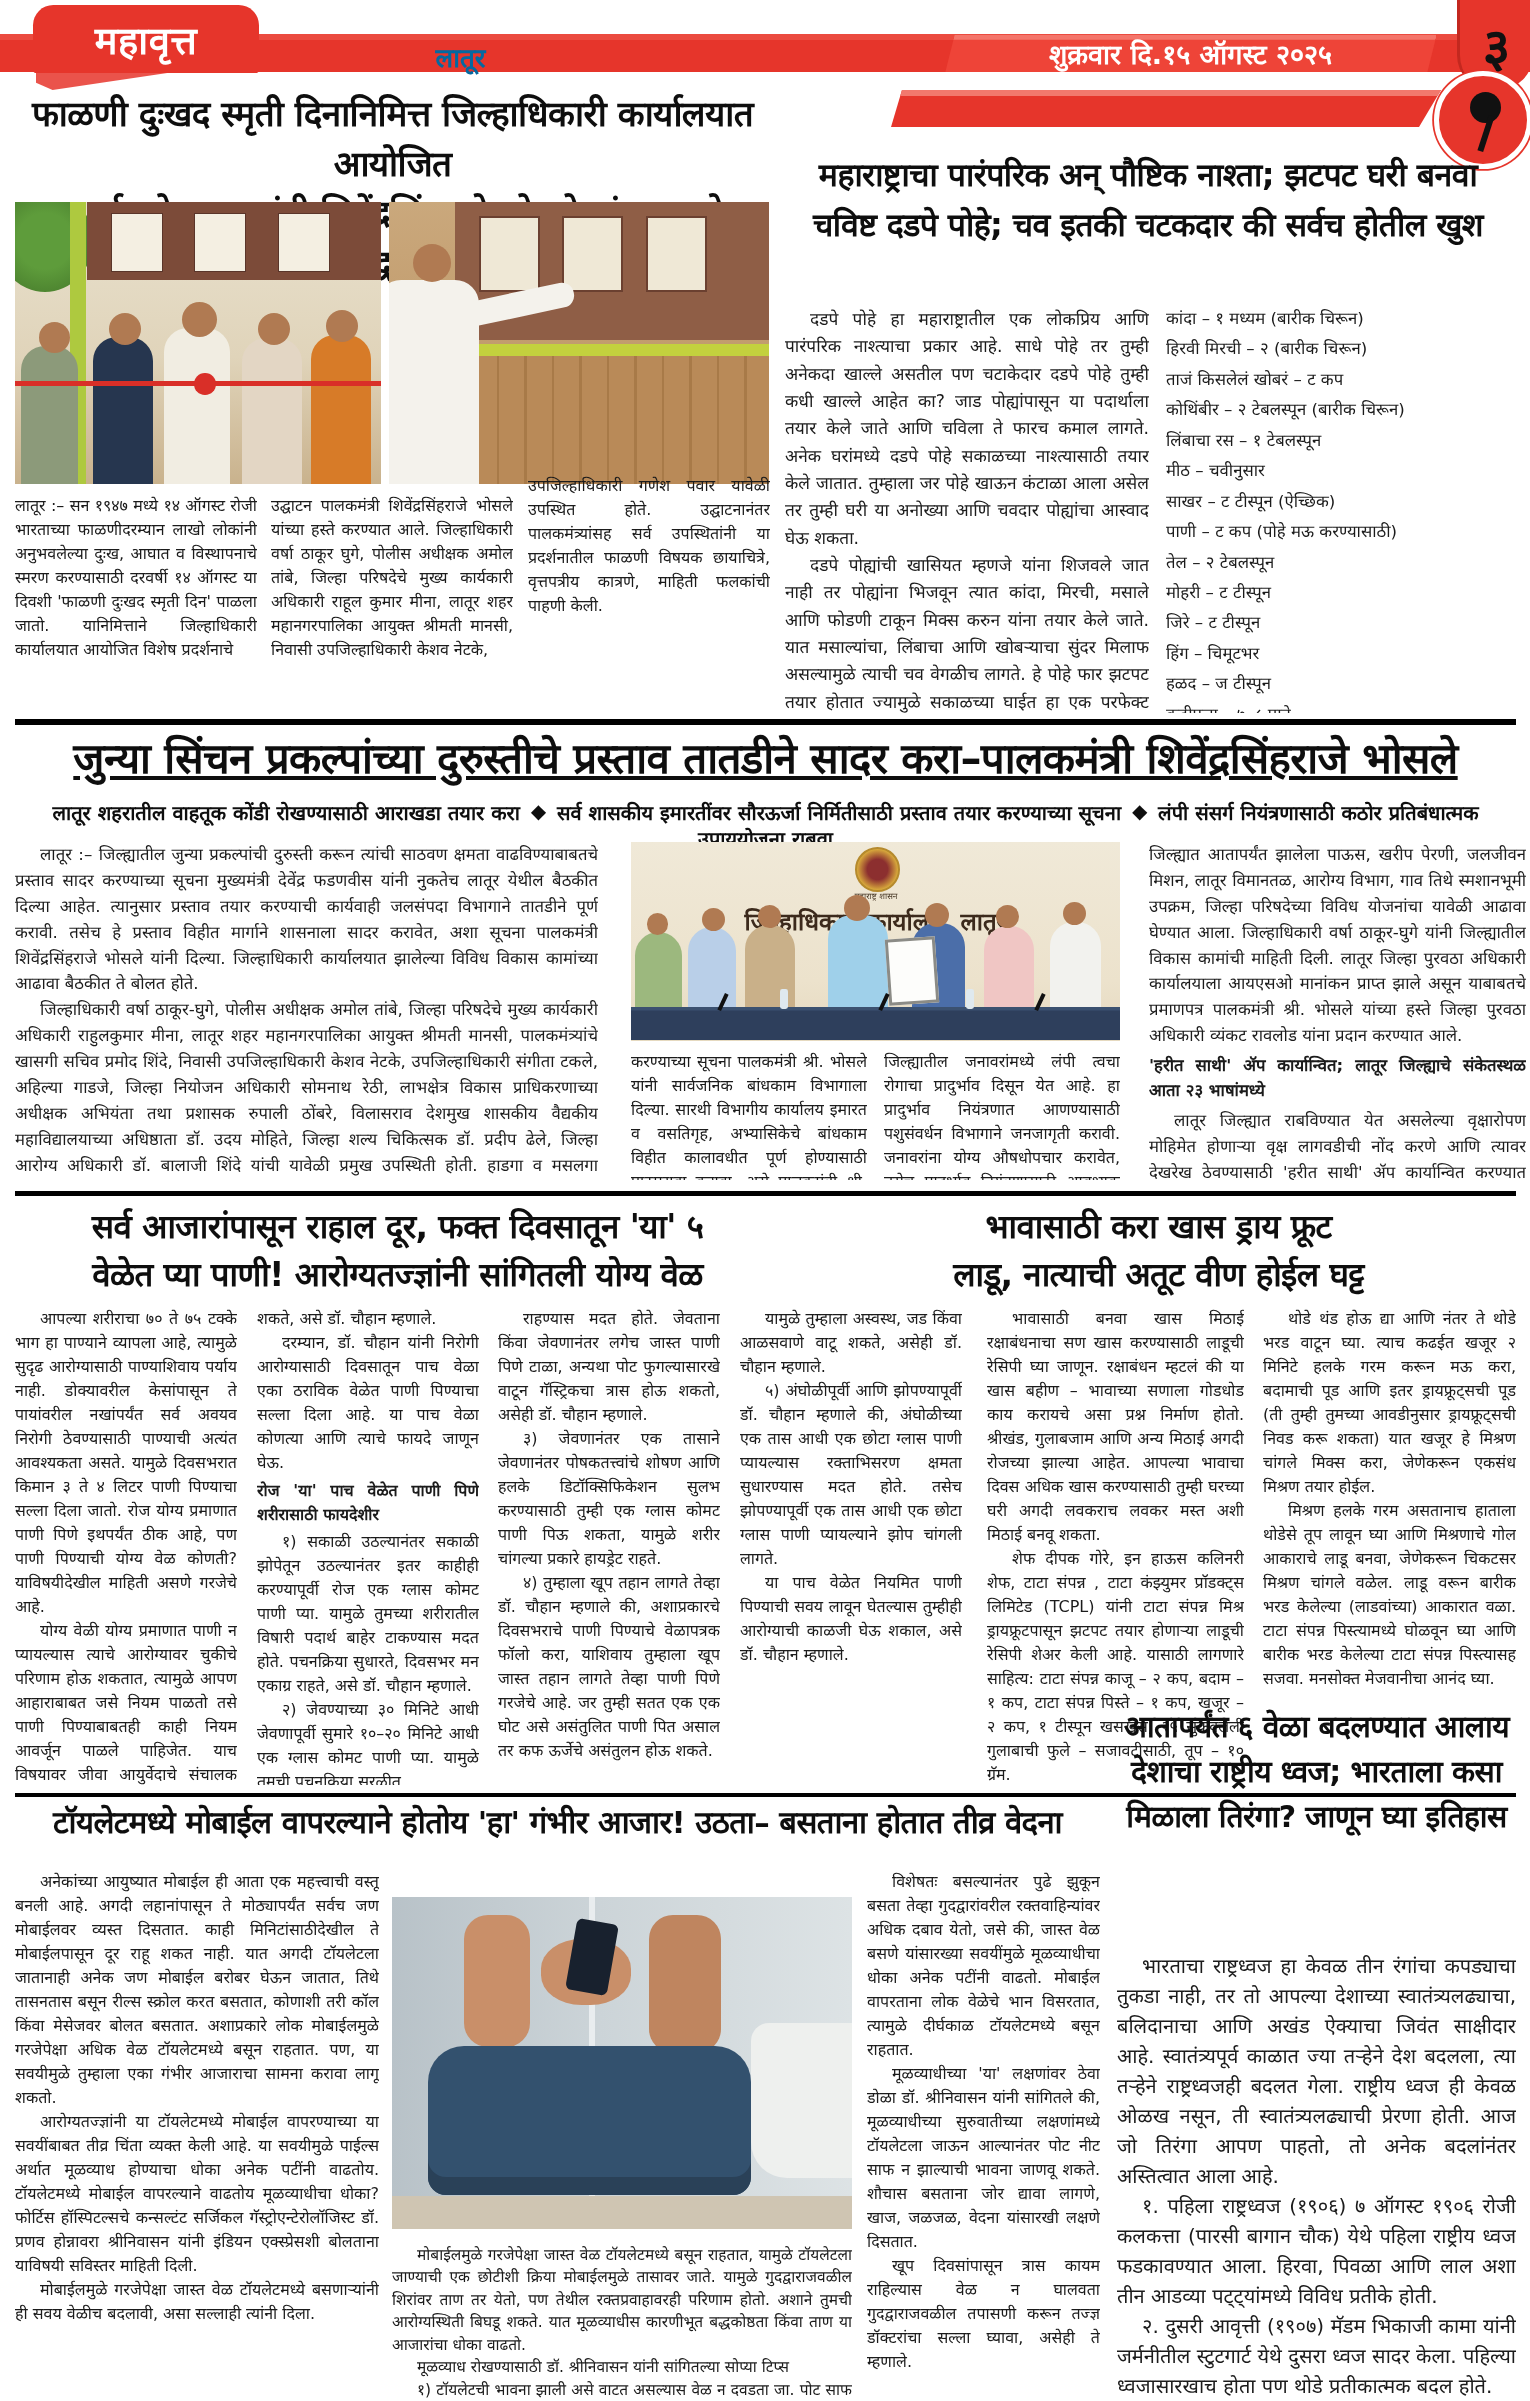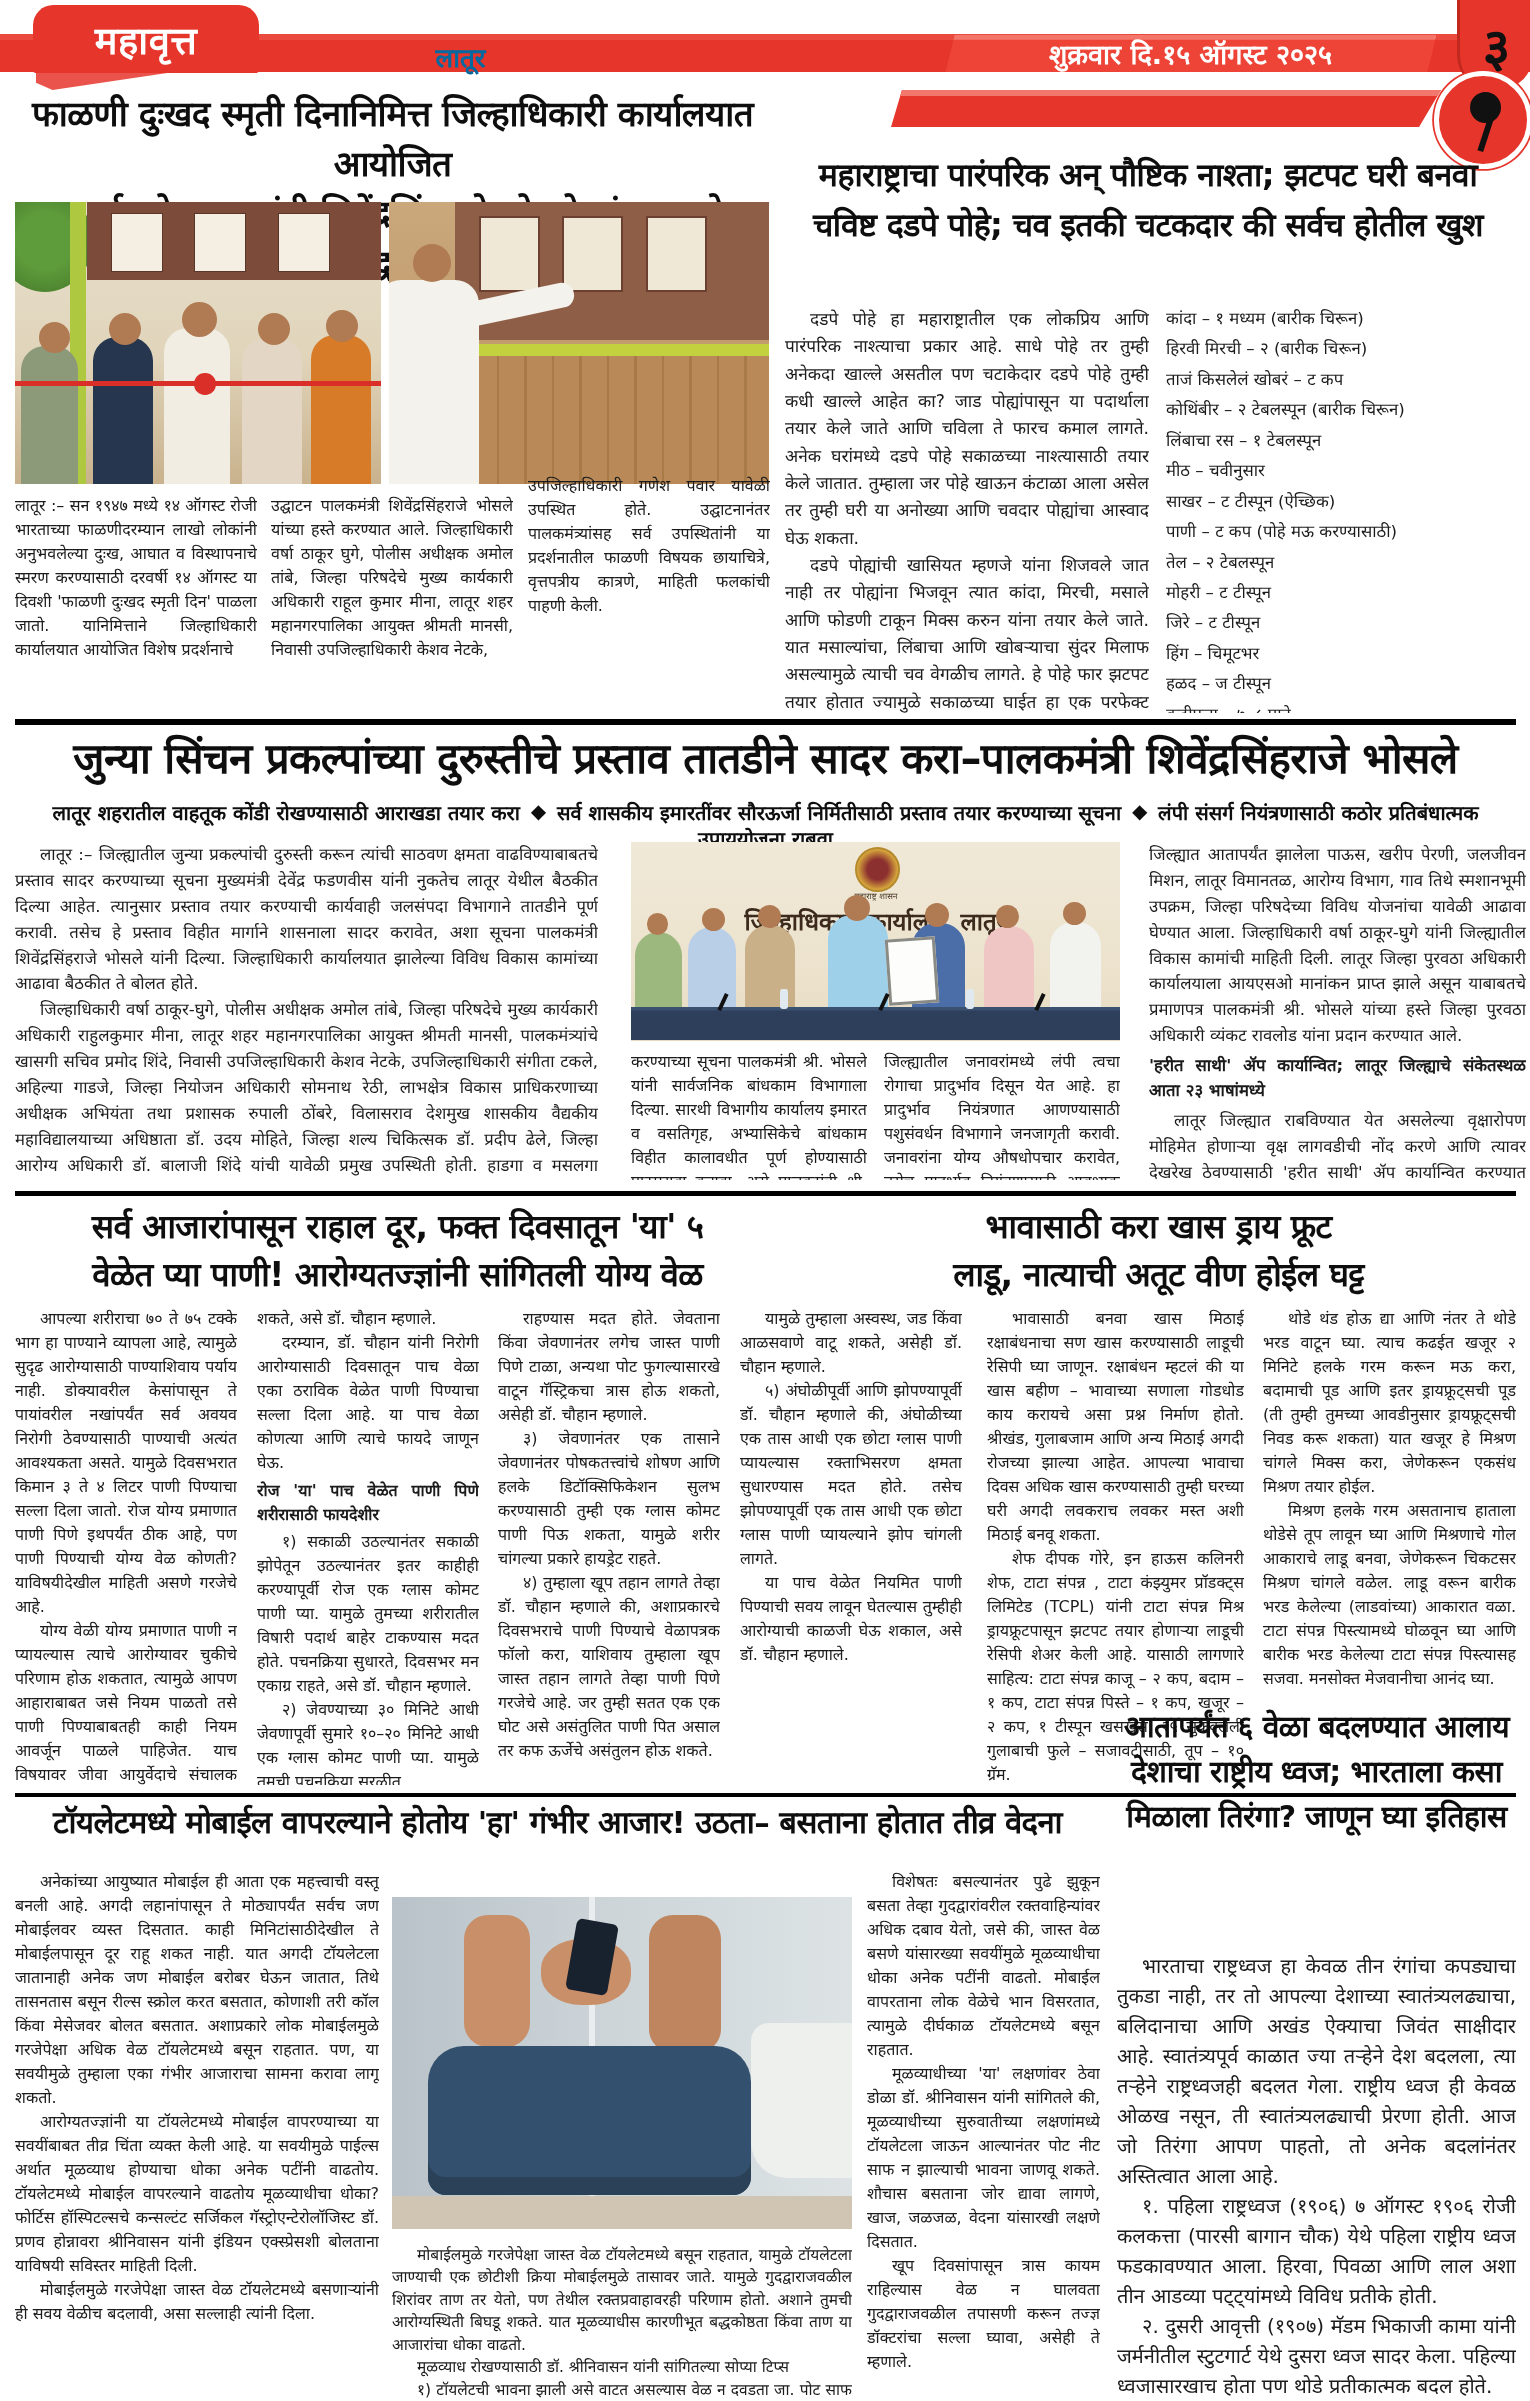--- a/index.html
+++ b/index.html
@@ -146,21 +146,21 @@
           <div class="ing">हळद – ज टीस्पून</div>
           <div class="ing">कढीपत्ता – ७–८ पाने</div>
         </div>
 
     </div>
   </section>
 
   <div class="abs rule" style="left:15px;top:719px;width:1501px;height:6px;"></div>
 
   <section>
-    <div class="abs headline" style="left:15px;top:734px;width:1501px;font-size:42px;line-height:1.2;">जुन्या सिंचन प्रकल्पांच्या दुरुस्तीचे प्रस्ताव तातडीने सादर करा–पालकमंत्री शिवेंद्रसिंहराजे भोसले</div>
+    <div class="abs headline" style="left:15px;top:734px;width:1501px;font-size:42px;line-height:1.2;text-decoration:underline;">जुन्या सिंचन प्रकल्पांच्या दुरुस्तीचे प्रस्ताव तातडीने सादर करा–पालकमंत्री शिवेंद्रसिंहराजे भोसले</div>
     <div class="abs headline" style="left:15px;top:800px;width:1501px;font-size:20px;line-height:1.3;letter-spacing:0;">
       <span>लातूर शहरातील वाहतूक कोंडी रोखण्यासाठी आराखडा तयार करा</span><span class="sub-diamond">◆</span><span>सर्व शासकीय इमारतींवर सौरऊर्जा निर्मितीसाठी प्रस्ताव तयार करण्याच्या सूचना</span><span class="sub-diamond">◆</span><span>लंपी संसर्ग नियंत्रणासाठी कठोर प्रतिबंधात्मक उपाययोजना राबवा</span>
     </div>
 
     <div class="abs body-col" style="left:15px;top:842px;width:583px;height:338px;font-size:16.7px;line-height:1.55;">
       <div>
           <div class="p">लातूर :–  जिल्ह्यातील जुन्या प्रकल्पांची दुरुस्ती करून त्यांची साठवण क्षमता वाढविण्याबाबतचे प्रस्ताव सादर करण्याच्या सूचना मुख्यमंत्री देवेंद्र फडणवीस यांनी नुकतेच लातूर येथील बैठकीत दिल्या आहेत. त्यानुसार प्रस्ताव तयार करण्याची कार्यवाही जलसंपदा विभागाने तातडीने पूर्ण करावी. तसेच हे प्रस्ताव विहीत मार्गाने शासनाला सादर करावेत, अशा सूचना पालकमंत्री शिवेंद्रसिंहराजे भोसले यांनी दिल्या. जिल्हाधिकारी कार्यालयात झालेल्या विविध विकास कामांच्या आढावा बैठकीत ते बोलत होते.</div>
           <div class="p">जिल्हाधिकारी वर्षा ठाकूर-घुगे, पोलीस अधीक्षक अमोल तांबे, जिल्हा परिषदेचे मुख्य कार्यकारी अधिकारी राहुलकुमार मीना, लातूर शहर महानगरपालिका आयुक्त श्रीमती मानसी, पालकमंत्र्यांचे खासगी सचिव प्रमोद शिंदे, निवासी उपजिल्हाधिकारी केशव नेटके, उपजिल्हाधिकारी संगीता टकले, अहिल्या गाडजे, जिल्हा नियोजन अधिकारी सोमनाथ रेठी, लाभक्षेत्र विकास प्राधिकरणाच्या अधीक्षक अभियंता तथा प्रशासक रुपाली ठोंबरे, विलासराव देशमुख शासकीय वैद्यकीय महाविद्यालयाच्या अधिष्ठाता डॉ. उदय मोहिते, जिल्हा शल्य चिकित्सक डॉ. प्रदीप ढेले, जिल्हा आरोग्य अधिकारी डॉ. बालाजी शिंदे यांची यावेळी प्रमुख उपस्थिती होती. हाडगा व मसलगा प्रकल्पाच्या दुरुस्तीसह प्रलंबित प्रस्ताव प्राधान्याने सादर करावेत. यासोबतच रेन वॉटर हार्वेस्टिंग करण्यासाठीही प्रस्ताव तयार</div>
         </div>
     </div>

